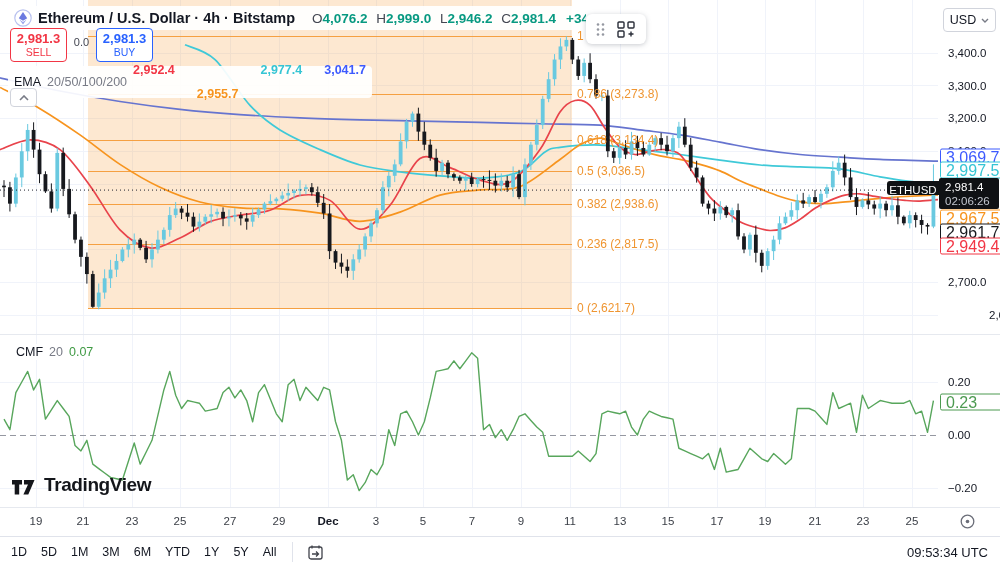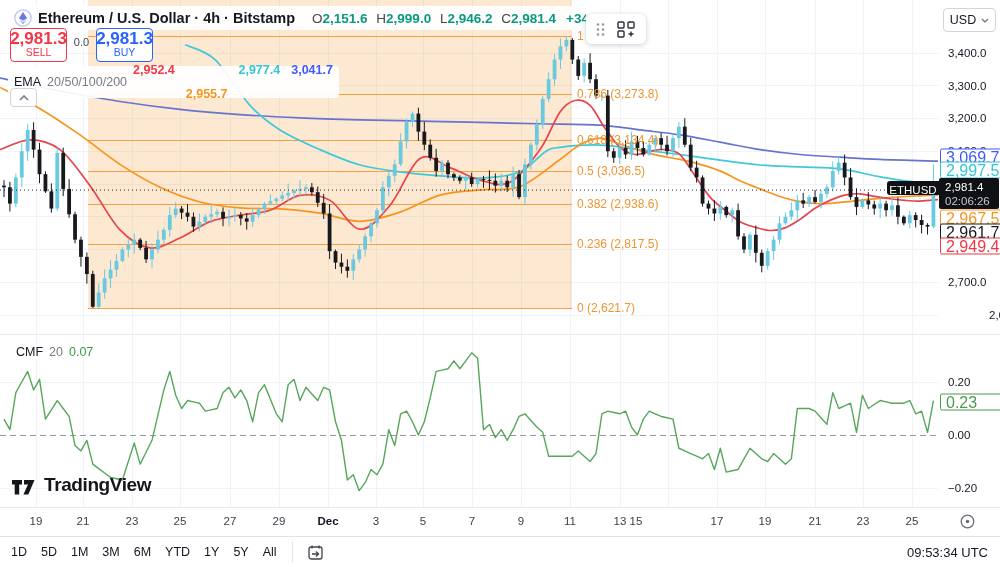--- a/index.html
+++ b/index.html
@@ -17,29 +17,29 @@
   .status-dot { width:9px; height:9px; border-radius:50%; background:#089981; display:inline-block; }
   .ohlc { font-size:13.5px; }
   .ohlc .lbl { color:#434651; margin-left:5px; }
   .ohlc .val { color:#089981; font-weight:600; }
   .change-val { color:#089981; font-size:13.5px; font-weight:600; margin-left:4px; }
 
   .trade-box { top:28px; width:57px; height:34px; background:#fff; border-radius:4px;
     display:flex; flex-direction:column; align-items:center; justify-content:center; z-index:6; cursor:pointer; }
   #sell-box { left:10px; border:1px solid #f23645; color:#f23645; }
   #buy-box  { left:96px; border:1px solid #2962ff; color:#2962ff; }
-  .trade-price { font-size:17px; font-weight:700; line-height:14px; }
+  .trade-price { font-size:13px; font-weight:700; line-height:14px; }
   .trade-label { font-size:10.5px; line-height:13px; }
   #spread { left:67px; top:36px; width:29px; text-align:center; font-size:11px; color:#434651; z-index:6; }
 
   #ema-row { top:66px; left:8px; height:18px; display:flex; align-items:center; gap:6px;
     background:rgba(255,255,255,0.92); border-radius:4px; padding:16px 6px; z-index:6; font-size:12.5px; }
   #ema-row .name { color:#131722; }
   #ema-row .params { color:#787b86; }
-  #ema-values { display:flex; gap:11px; font-weight:600; }
+  #ema-values { display:flex; gap:22px; font-weight:600; }
 
   #collapse-btn { top:88px; left:10px; width:27px; height:19px; background:#fff; border:1px solid #d1d4dc;
     border-radius:4px; display:flex; align-items:center; justify-content:center; z-index:6; cursor:pointer; }
 
   #float-card { left:586px; top:14px; width:60px; height:30px; background:#fff; border-radius:6px;
     box-shadow:0 1px 5px rgba(96,104,118,0.35); display:flex; align-items:center; justify-content:space-evenly; z-index:7; }
 
   #usd-button { right:4px; top:8px; width:53px; height:24px; background:#fff; border:1px solid #d1d4dc;
     border-radius:4px; display:flex; align-items:center; justify-content:center; gap:5px; z-index:7;
     font-size:12.5px; color:#131722; cursor:pointer; }
@@ -455,21 +455,21 @@
     <span style="display:inline-flex">
       <svg width="18" height="18" viewBox="0 0 18 18">
         <circle cx="9" cy="9" r="8.2" fill="#fff" stroke="#b9c2ef" stroke-width="1.2"></circle>
         <polygon points="9,3 13.2,9.3 9,11.8 4.8,9.3" fill="#6b7ae0"></polygon>
         <polygon points="9,13 12.6,10.4 9,15.4 5.4,10.4" fill="#9aa5ec"></polygon>
       </svg>
     </span>
     <span id="symbol-title">Ethereum / U.S. Dollar · 4h · Bitstamp</span>
     <span class="status-dot"></span>
     <span class="ohlc">
-      <span class="lbl">O</span><span class="val">2,151.6</span>
+      <span class="lbl">O</span><span class="val">4,076.2</span>
       <span class="lbl">H</span><span class="val">2,999.0</span>
       <span class="lbl">L</span><span class="val">2,946.2</span>
       <span class="lbl">C</span><span class="val">2,981.4</span>
     </span>
     <span class="change-val">+34.4 (+1.1</span>
   </div>
 
   <div id="sell-box" class="abs trade-box">
     <span class="trade-price">2,981.3</span>
     <span class="trade-label">SELL</span>
@@ -585,21 +585,21 @@
       <span class="time-label" style="left: 180px;">25</span>
       <span class="time-label" style="left: 230px;">27</span>
       <span class="time-label" style="left: 279px;">29</span>
       <span class="time-label bold" style="left: 328px;">Dec</span>
       <span class="time-label" style="left: 376px;">3</span>
       <span class="time-label" style="left: 423px;">5</span>
       <span class="time-label" style="left: 472px;">7</span>
       <span class="time-label" style="left: 521px;">9</span>
       <span class="time-label" style="left: 570px;">11</span>
       <span class="time-label" style="left: 620px;">13</span>
-      <span class="time-label" style="left: 636px;">15</span>
+      <span class="time-label" style="left: 668px;">15</span>
       <span class="time-label" style="left: 717px;">17</span>
       <span class="time-label" style="left: 765px;">19</span>
       <span class="time-label" style="left: 815px;">21</span>
       <span class="time-label" style="left: 863px;">23</span>
       <span class="time-label" style="left: 912px;">25</span>
     </div>
 
   <div id="bottom-bar" class="abs">
     <span id="range-buttons" style="display:flex">
         <button class="range-btn">1D</button>

